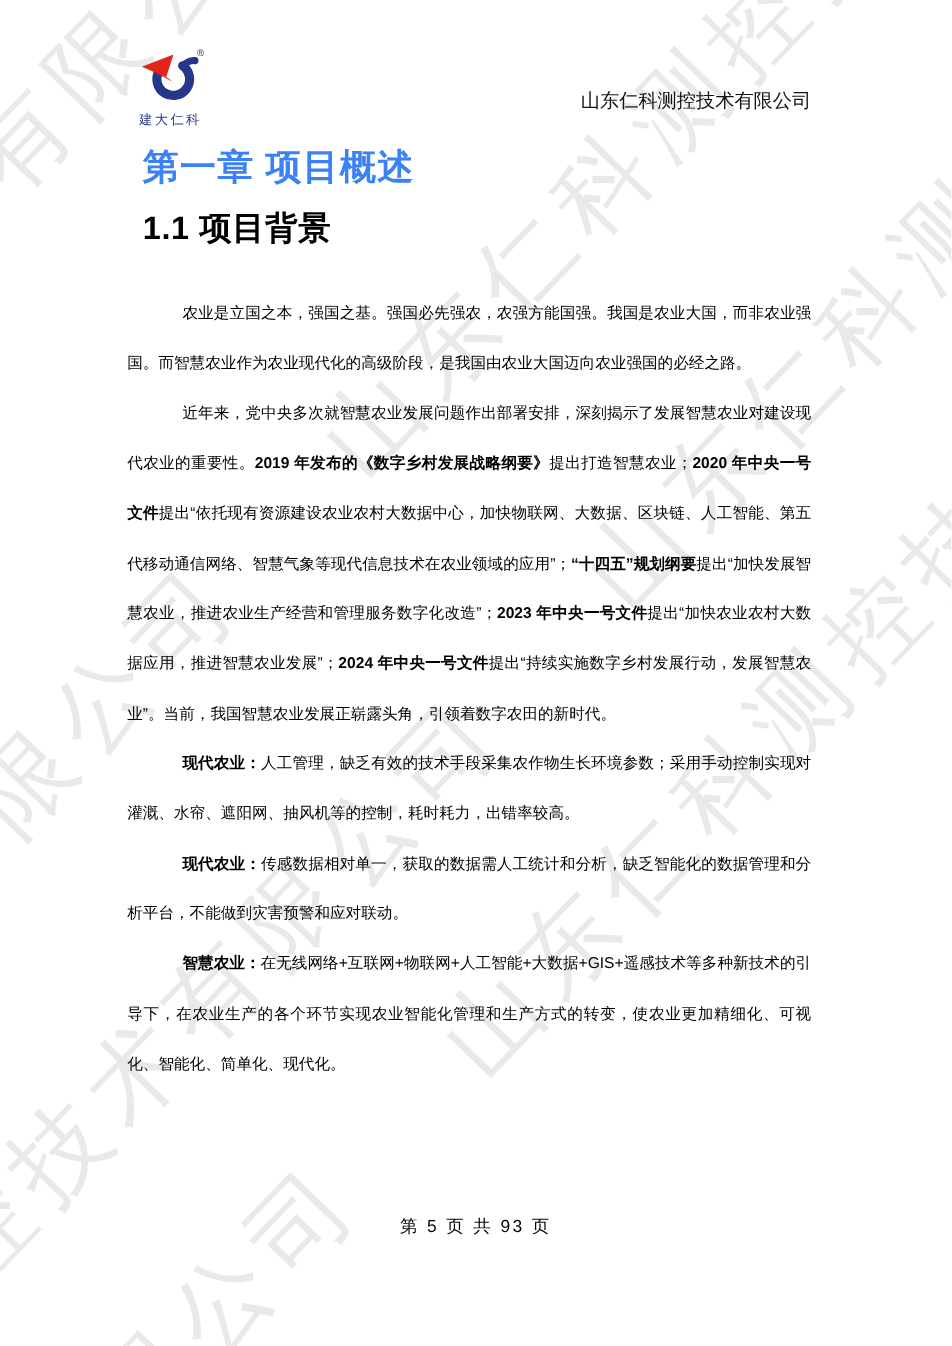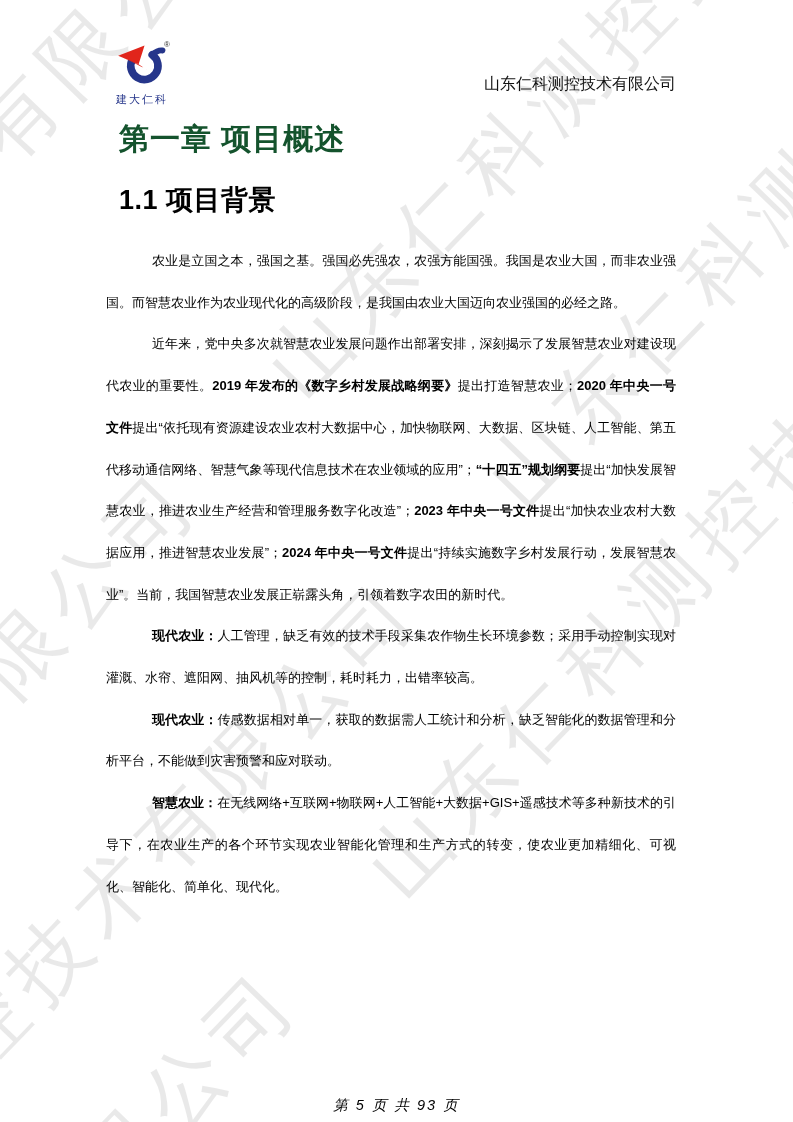--- a/index.html
+++ b/index.html
@@ -73,28 +73,28 @@
     z-index: 2;
   }
 
   
   .chapter-title {
     position: absolute;
     left: 119px;
     top: 119px;
     font-size: 30px;
     font-weight: bold;
-    color: #14532d;
+    color: #3b82f6;
     z-index: 2;
     letter-spacing: 1px;
   }
   .section-title {
     position: absolute;
     left: 119px;
-    top: 182px;
+    top: 172px;
     font-size: 27px;
     font-weight: bold;
     color: #000;
     z-index: 2;
     letter-spacing: 0.5px;
   }
 
   
   .body-text {
     position: absolute;
@@ -110,28 +110,27 @@
   .body-text p {
     margin: 0;
     text-indent: 46px;
   }
   .body-text .bold { font-weight: bold; }
 
   
   .page-footer {
     position: absolute;
     left: 0;
-    top: 1096px;
+    top: 1013px;
     width: 100%;
     text-align: center;
     font-size: 14.5px;
     color: #000;
     z-index: 2;
     letter-spacing: 2px;
-    font-style: italic;
   }
 </style>
 </head>
 <body>
 
 <div class="page">
 
   <div class="watermark-layer">
     <div class="wm wm1">
       <span>山东仁科测控技术有限公司</span>

